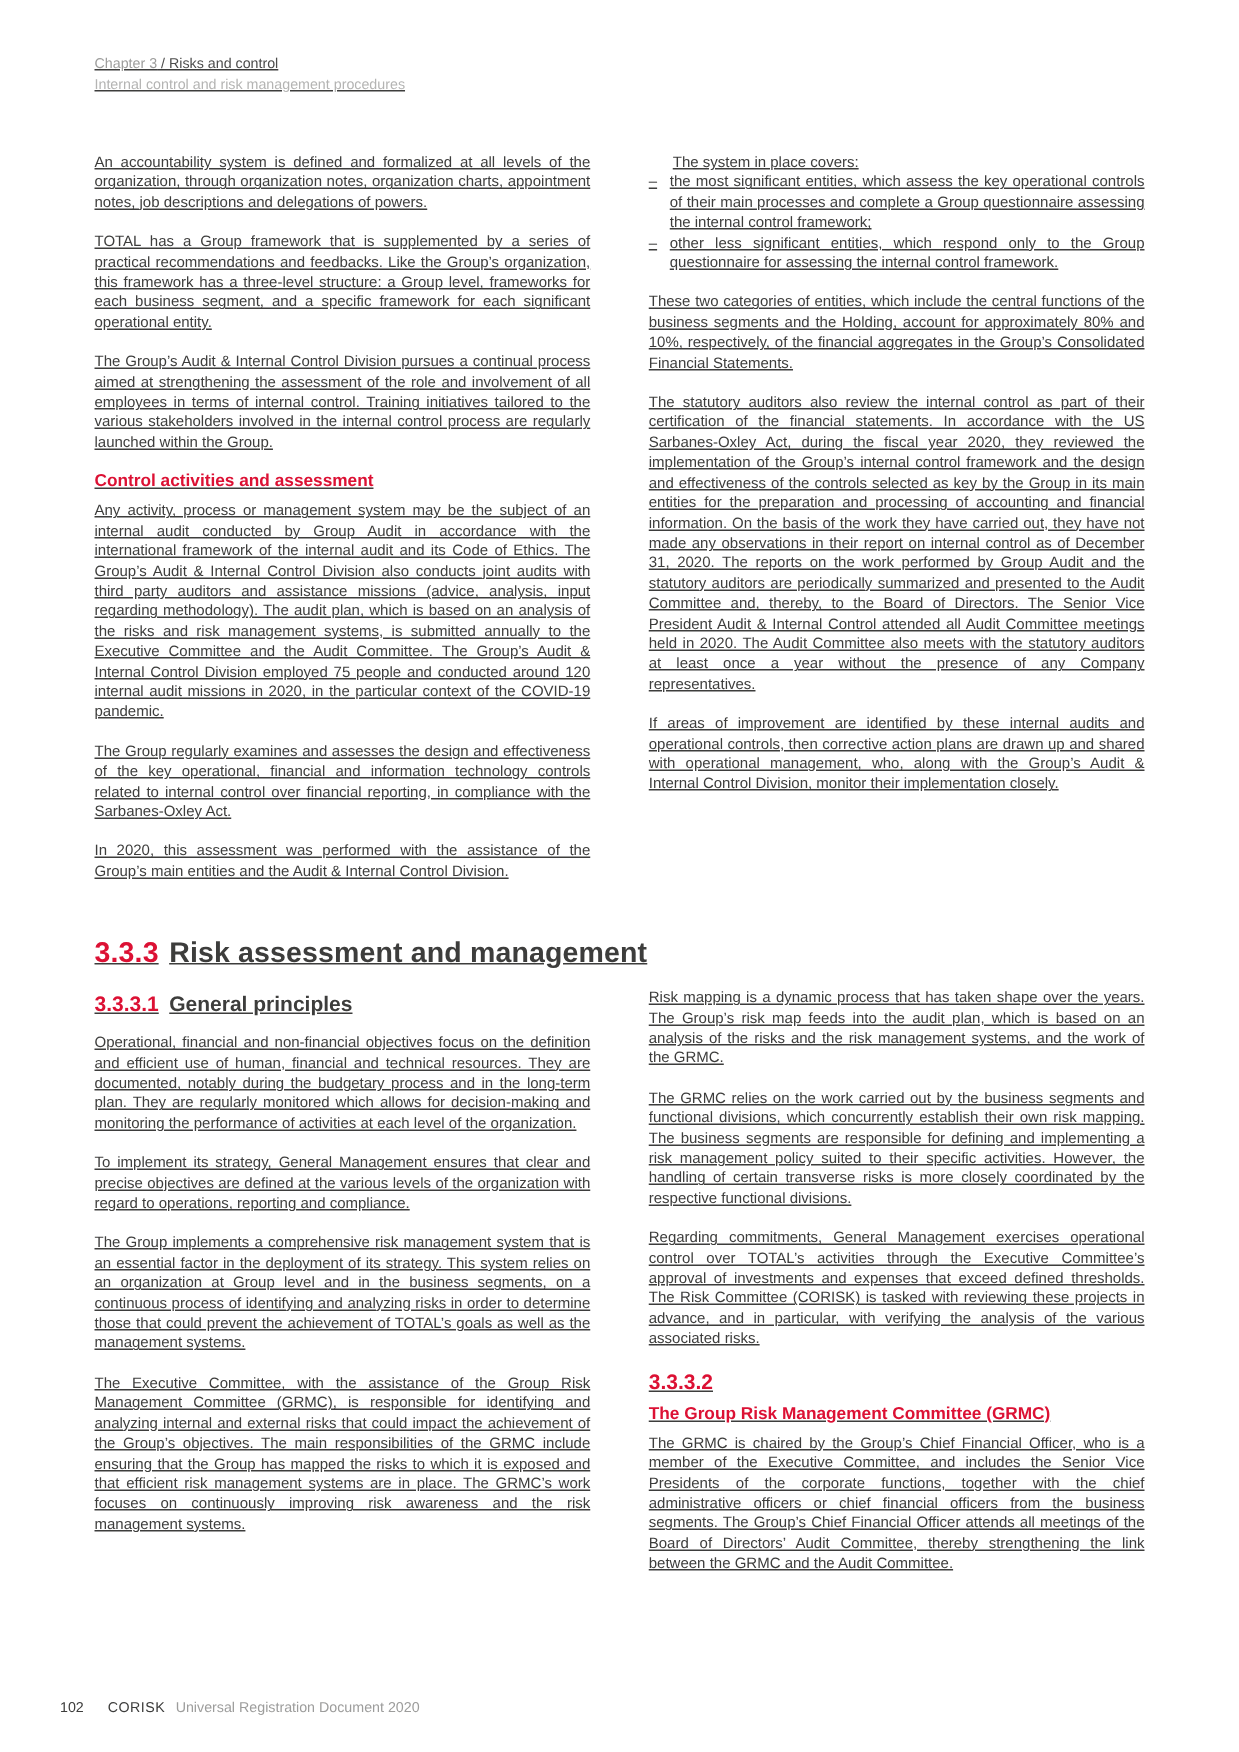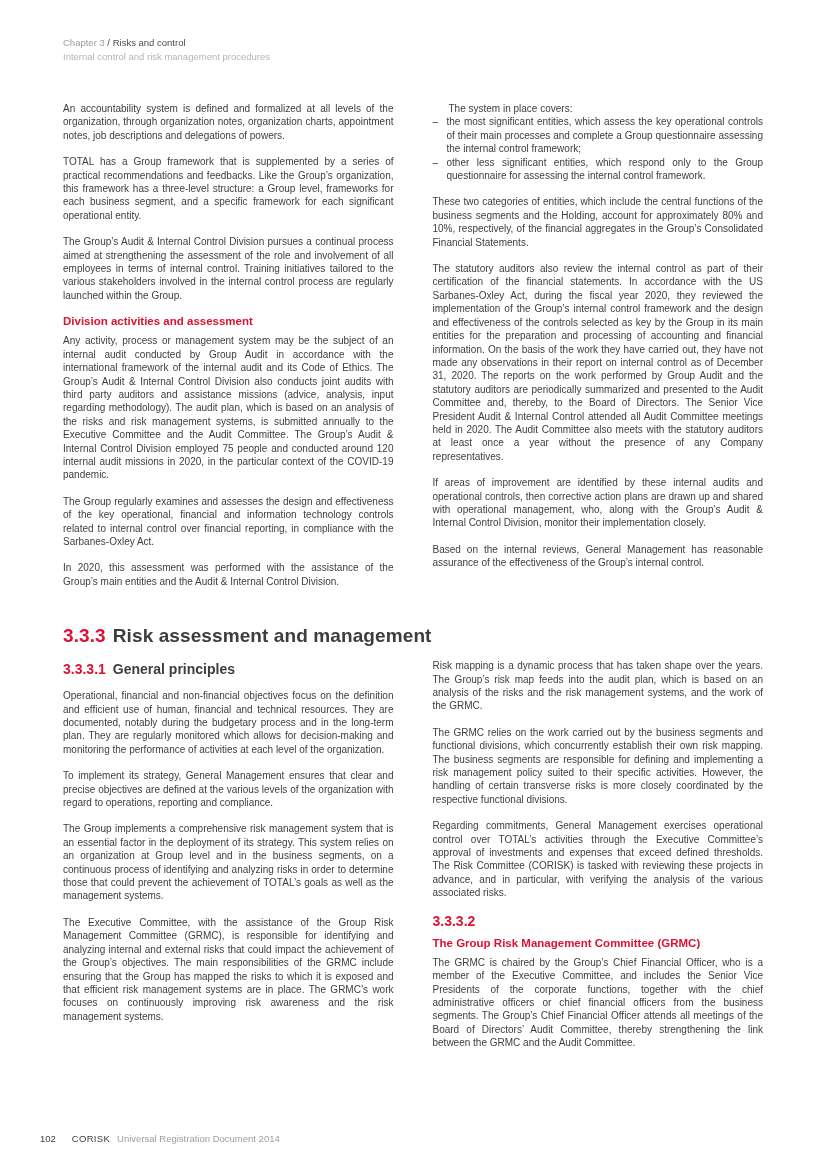--- a/index.html
+++ b/index.html
@@ -4,20 +4,21 @@
 <style>
   * { margin:0; padding:0; box-sizing:border-box; }
   html,body { background:#ffffff; }
   .page {
     position:relative;
     width:826px; height:1168px;
     background:#ffffff;
     font-family:"Liberation Sans", sans-serif;
     color:#3d3d3c;
     overflow:hidden;
+    text-decoration:underline;
   }
   .content { padding:36px 63px 0 63px; }
 
   
   .doc-header { font-size:9.5px; line-height:14px; }
   .hdr-chapter { color:#9d9d9c; }
   .hdr-sep { color:#4c4c4b; }
   .hdr-section { color:#4c4c4b; }
   .hdr-subtitle { color:#b4b4b3; }
 
@@ -93,41 +94,40 @@
         <span class="hdr-chapter">Chapter 3</span><span class="hdr-sep"> / </span><span class="hdr-section">Risks and control</span>
       </div>
       <div class="hdr-subtitle">Internal control and risk management procedures</div>
     </header>
 
     <section class="two-col">
       <div class="col">
         <p>An accountability system is defined and formalized at all levels of the organization, through organization notes, organization charts, appointment notes, job descriptions and delegations of powers.</p>
         <p>TOTAL has a Group framework that is supplemented by a series of practical recommendations and feedbacks. Like the Group’s organization, this framework has a three-level structure: a Group level, frameworks for each business segment, and a specific framework for each significant operational entity.</p>
         <p>The Group’s Audit &amp; Internal Control Division pursues a continual process aimed at strengthening the assessment of the role and involvement of all employees in terms of internal control. Training initiatives tailored to the various stakeholders involved in the internal control process are regularly launched within the Group.</p>
-        <h3 class="red-h">Division activities and assessment</h3>
+        <h3 class="red-h">Control activities and assessment</h3>
         <p>Any activity, process or management system may be the subject of an internal audit conducted by Group Audit in accordance with the international framework of the internal audit and its Code of Ethics. The Group’s Audit &amp; Internal Control Division also conducts joint audits with third party auditors and assistance missions (advice, analysis, input regarding methodology). The audit plan, which is based on an analysis of the risks and risk management systems, is submitted annually to the Executive Committee and the Audit Committee. The Group’s Audit &amp; Internal Control Division employed 75 people and conducted around 120 internal audit missions in 2020, in the particular context of the COVID-19 pandemic.</p>
         <p>The Group regularly examines and assesses the design and effectiveness of the key operational, financial and information technology controls related to internal control over financial reporting, in compliance with the Sarbanes-Oxley Act.</p>
         <p>In 2020, this assessment was performed with the assistance of the Group’s main entities and the Audit &amp; Internal Control Division.</p>
       </div>
       <div class="col">
         <p class="tight">The system in place covers:</p>
         <div class="bullet-group">
           <div class="bullet">
             <span class="dash">–</span>
             <span class="btext">the most significant entities, which assess the key operational controls of their main processes and complete a Group questionnaire assessing the internal control framework;</span>
           </div>
           <div class="bullet">
             <span class="dash">–</span>
             <span class="btext">other less significant entities, which respond only to the Group questionnaire for assessing the internal control framework.</span>
           </div>
         </div>
         <p>These two categories of entities, which include the central functions of the business segments and the Holding, account for approximately 80% and 10%, respectively, of the financial aggregates in the Group’s Consolidated Financial Statements.</p>
         <p>The statutory auditors also review the internal control as part of their certification of the financial statements. In accordance with the US Sarbanes-Oxley Act, during the fiscal year 2020, they reviewed the implementation of the Group’s internal control framework and the design and effectiveness of the controls selected as key by the Group in its main entities for the preparation and processing of accounting and financial information. On the basis of the work they have carried out, they have not made any observations in their report on internal control as of December 31, 2020. The reports on the work performed by Group Audit and the statutory auditors are periodically summarized and presented to the Audit Committee and, thereby, to the Board of Directors. The Senior Vice President Audit &amp; Internal Control attended all Audit Committee meetings held in 2020. The Audit Committee also meets with the statutory auditors at least once a year without the presence of any Company representatives.</p>
         <p>If areas of improvement are identified by these internal audits and operational controls, then corrective action plans are drawn up and shared with operational management, who, along with the Group’s Audit &amp; Internal Control Division, monitor their implementation closely.</p>
-        <p>Based on the internal reviews, General Management has reasonable assurance of the effectiveness of the Group’s internal control.</p>
       </div>
     </section>
 
     <h1 class="sec-title"><span class="num">3.3.3</span><span>Risk assessment and management</span></h1>
 
     <section class="two-col second">
       <div class="col">
         <h2 class="sub-title">
             <span class="num">3.3.3.1</span>
             <span>General principles</span>
@@ -145,15 +145,15 @@
             <span class="num">3.3.3.2</span>
           </h2>
         <h3 class="red-h first">The Group Risk Management Committee (GRMC)</h3>
         <p>The GRMC is chaired by the Group’s Chief Financial Officer, who is a member of the Executive Committee, and includes the Senior Vice Presidents of the corporate functions, together with the chief administrative officers or chief financial officers from the business segments. The Group’s Chief Financial Officer attends all meetings of the Board of Directors’ Audit Committee, thereby strengthening the link between the GRMC and the Audit Committee.</p>
       </div>
     </section>
 
   </div>
 
   <footer class="doc-footer">
-    <span class="pgnum">102</span><span class="brand">CORISK</span><span class="doc">Universal Registration Document 2014</span>
+    <span class="pgnum">102</span><span class="brand">CORISK</span><span class="doc">Universal Registration Document 2020</span>
   </footer>
 </div>
 
 </body></html>

